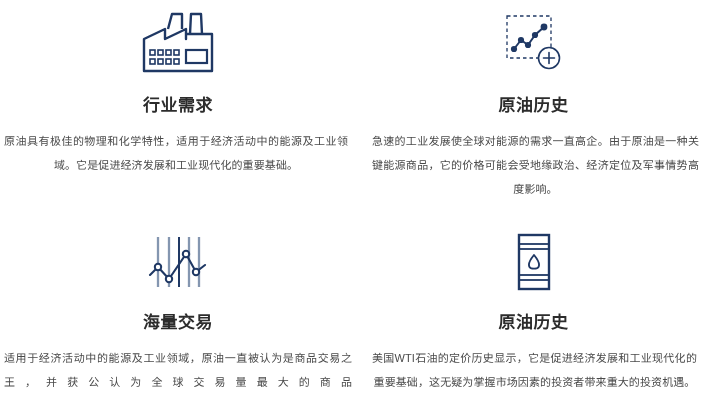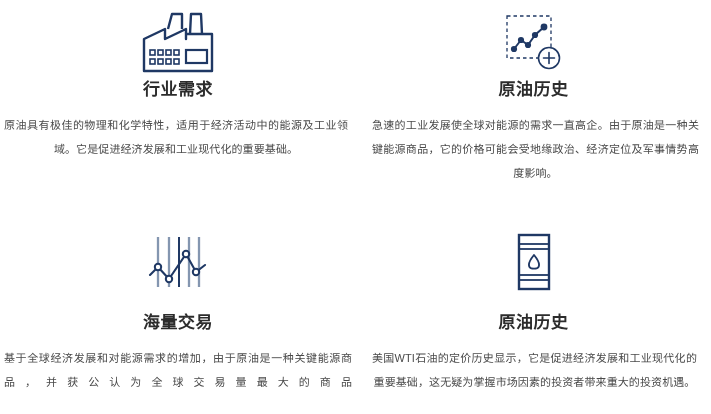--- a/index.html
+++ b/index.html
@@ -47,20 +47,21 @@
   .icon-wrap svg {
     display: block;
   }
 
   .card-title {
     font-size: 17px;
     font-weight: bold;
     color: #2c2c2c;
     letter-spacing: 0.5px;
     line-height: 1.2;
+    margin-top: 16px;
     text-align: center;
   }
   .card.row2 .card-title {
     margin-top: 18px;
   }
 
   .card-body {
     margin-top: 13px;
     font-size: 11px;
     line-height: 24px;
@@ -131,21 +132,21 @@
         <line x1="41" y1="3" x2="41" y2="53" stroke="#8496b0" stroke-width="2.3"></line>
         <line x1="51" y1="3" x2="51" y2="53" stroke="#8496b0" stroke-width="2.3"></line>
         <polyline points="2,41 10,33 21,45 38,20 48,38 57,31" stroke="#1f3864" stroke-width="2.1" fill="none" stroke-linejoin="round" stroke-linecap="round"></polyline>
         <circle cx="10" cy="33" r="3.2" fill="#ffffff" stroke="#1f3864" stroke-width="2"></circle>
         <circle cx="21" cy="45" r="3.2" fill="#ffffff" stroke="#1f3864" stroke-width="2"></circle>
         <circle cx="38" cy="20" r="3.2" fill="#ffffff" stroke="#1f3864" stroke-width="2"></circle>
         <circle cx="48" cy="38" r="3.2" fill="#ffffff" stroke="#1f3864" stroke-width="2"></circle>
       </svg>
     </div>
     <div class="card-title">海量交易</div>
-    <div class="card-body">基于全球经济发展和对能源需求的增加，由于原油是一种关键能源商品，并获公认为全球交易量最大的商品</div>
+    <div class="card-body">适用于经济活动中的能源及工业领域，原油一直被认为是商品交易之王，并获公认为全球交易量最大的商品</div>
   </div>
 
   <div class="card row2 col2">
     <div class="icon-wrap">
       <svg width="44" height="58" viewBox="0 0 44 58" fill="none" xmlns="http://www.w3.org/2000/svg">
         <rect x="7" y="2" width="30" height="54" stroke="#1f3864" stroke-width="2.4" fill="none"></rect>
         <line x1="7" y1="11" x2="37" y2="11" stroke="#1f3864" stroke-width="1.8"></line>
         <line x1="7" y1="16" x2="37" y2="16" stroke="#1f3864" stroke-width="1.8"></line>
         <line x1="7" y1="42" x2="37" y2="42" stroke="#1f3864" stroke-width="1.8"></line>
         <line x1="7" y1="47" x2="37" y2="47" stroke="#1f3864" stroke-width="1.8"></line>

